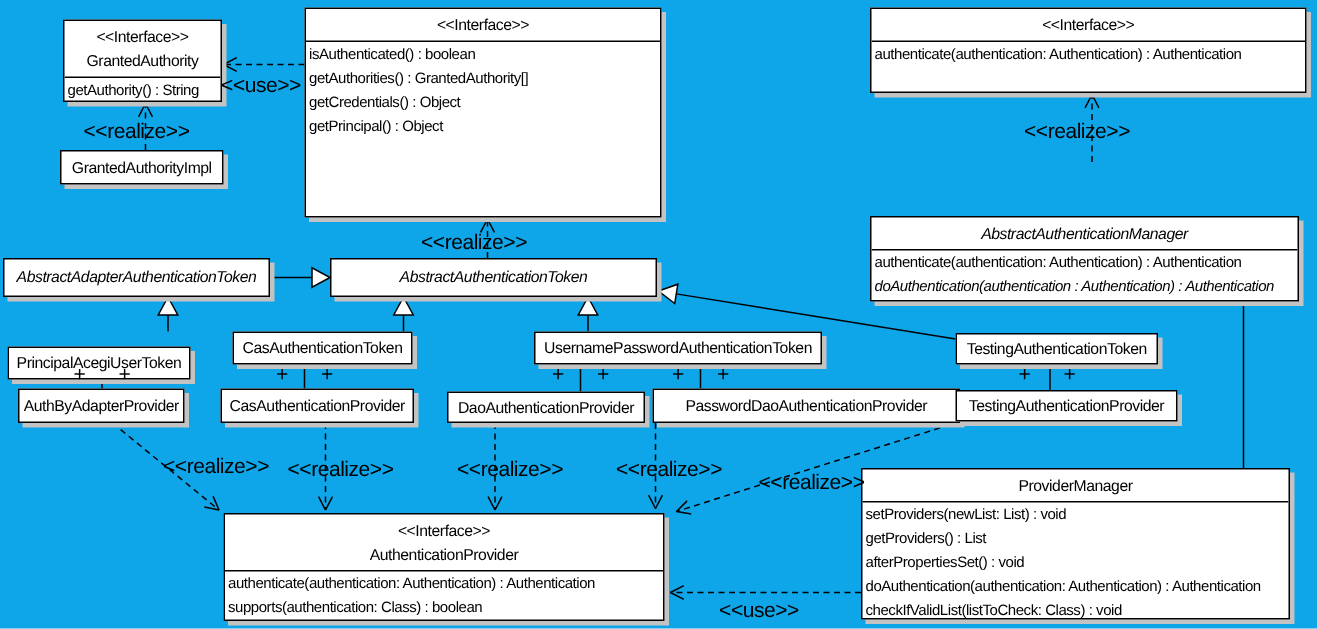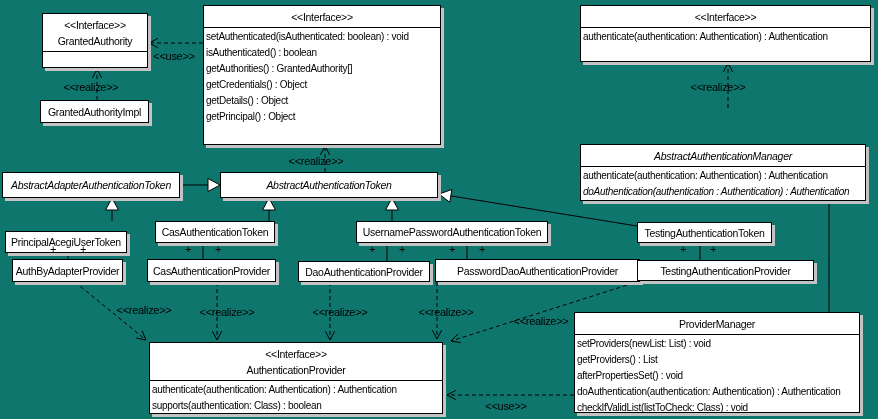--- a/index.html
+++ b/index.html
@@ -1,29 +1,29 @@
 <!DOCTYPE html>
 <html><head>
 <meta charset="utf-8">
 <style>
   html,body{margin:0;padding:0;background:#ededed;}
-  #diagram{position:relative;width:878px;height:419px;background:#0f766e;overflow:hidden;
+  #diagram{position:relative;width:878px;height:419px;background:#0ea5e9;overflow:hidden;
            font-family:"Liberation Sans",sans-serif;color:#000;}
   #connector-layer{position:absolute;left:0;top:0;width:878px;height:419px;}
   .uml-class{position:absolute;box-sizing:border-box;background:#fff;border:1px solid #000;
              box-shadow:3px 3px 0 #c3c3c3;font-size:10.5px;letter-spacing:-0.3px;overflow:hidden;}
   .uml-class.name-only{display:flex;align-items:center;justify-content:center;}
   .uml-head{text-align:center;padding-top:3px;}
   .uml-head.with-methods{border-bottom:1px solid #000;padding-bottom:2px;}
   .name-only .uml-head{padding:0;}
   .stype,.cname{line-height:16px;white-space:nowrap;}
   .abstract{font-style:italic;}
   .uml-methods{padding-top:1px;}
   .mrow{line-height:16px;font-size:10px;padding:0 2px;white-space:nowrap;overflow:hidden;}
-  .slabel{position:absolute;transform:translate(-50%,-50%);font-size:11px;letter-spacing:-0.3px;
+  .slabel{position:absolute;transform:translate(-50%,-50%);font-size:14px;letter-spacing:-0.3px;
           white-space:nowrap;}
 </style>
 </head>
 <body>
 
 <div id="diagram">
   <svg id="connector-layer" xmlns="http://www.w3.org/2000/svg" width="878" height="419">
       <line x1="180" y1="185" x2="208" y2="185" stroke="#000000" stroke-width="1"></line>
       <polygon points="220,185 208,191.5 208,178.5" fill="#ffffff" stroke="#000000"></polygon>
       <line x1="112" y1="221" x2="112" y2="210" stroke="#000000" stroke-width="1"></line>
@@ -71,36 +71,37 @@
       <line x1="574" y1="395" x2="447" y2="395" stroke="#000000" stroke-width="1" stroke-dasharray="4 3"></line>
       <line x1="447" y1="395" x2="455.86994922779286" y2="399.6177917554148" stroke="#000000" stroke-width="1"></line>
       <line x1="447" y1="395" x2="455.86994922779286" y2="390.3822082445852" stroke="#000000" stroke-width="1"></line>
     </svg>
   <div id="boxes">
       <div class="uml-class" style="left: 42px; top: 13px; width: 106px; height: 55px;">
         <div class="uml-head with-methods">
           <div class="stype">&lt;&lt;Interface&gt;&gt;</div>
           <div class="cname">GrantedAuthority</div>
         </div>
+        <div class="uml-methods">
+          <div class="mrow">getAuthority() : String</div>
+        </div>
       </div>
       <div class="uml-class name-only" style="left: 40px; top: 100px; width: 109px; height: 23px;">
         <div class="uml-head">
           <div class="cname">GrantedAuthorityImpl</div>
         </div>
       </div>
       <div class="uml-class" style="left: 203px; top: 5px; width: 238px; height: 140px;">
         <div class="uml-head with-methods">
           <div class="stype">&lt;&lt;Interface&gt;&gt;</div>
         </div>
         <div class="uml-methods">
-          <div class="mrow">setAuthenticated(isAuthenticated: boolean) : void</div>
           <div class="mrow">isAuthenticated() : boolean</div>
           <div class="mrow">getAuthorities() : GrantedAuthority[]</div>
           <div class="mrow">getCredentials() : Object</div>
-          <div class="mrow">getDetails() : Object</div>
           <div class="mrow">getPrincipal() : Object</div>
         </div>
       </div>
       <div class="uml-class" style="left: 580px; top: 5px; width: 291px; height: 57px;">
         <div class="uml-head with-methods">
           <div class="stype">&lt;&lt;Interface&gt;&gt;</div>
         </div>
         <div class="uml-methods">
           <div class="mrow">authenticate(authentication: Authentication) : Authentication</div>
         </div>
@@ -157,21 +158,21 @@
       <div class="uml-class name-only" style="left: 298px; top: 261px; width: 132px; height: 21px;">
         <div class="uml-head">
           <div class="cname">DaoAuthenticationProvider</div>
         </div>
       </div>
       <div class="uml-class name-only" style="left: 435px; top: 259px; width: 205px; height: 23px;">
         <div class="uml-head">
           <div class="cname">PasswordDaoAuthenticationProvider</div>
         </div>
       </div>
-      <div class="uml-class name-only" style="left: 637px; top: 260px; width: 177px; height: 21px;">
+      <div class="uml-class name-only" style="left: 637px; top: 260px; width: 148px; height: 21px;">
         <div class="uml-head">
           <div class="cname">TestingAuthenticationProvider</div>
         </div>
       </div>
       <div class="uml-class" style="left: 149px; top: 342px; width: 294px; height: 72px;">
         <div class="uml-head with-methods">
           <div class="stype">&lt;&lt;Interface&gt;&gt;</div>
           <div class="cname">AuthenticationProvider</div>
         </div>
         <div class="uml-methods">

